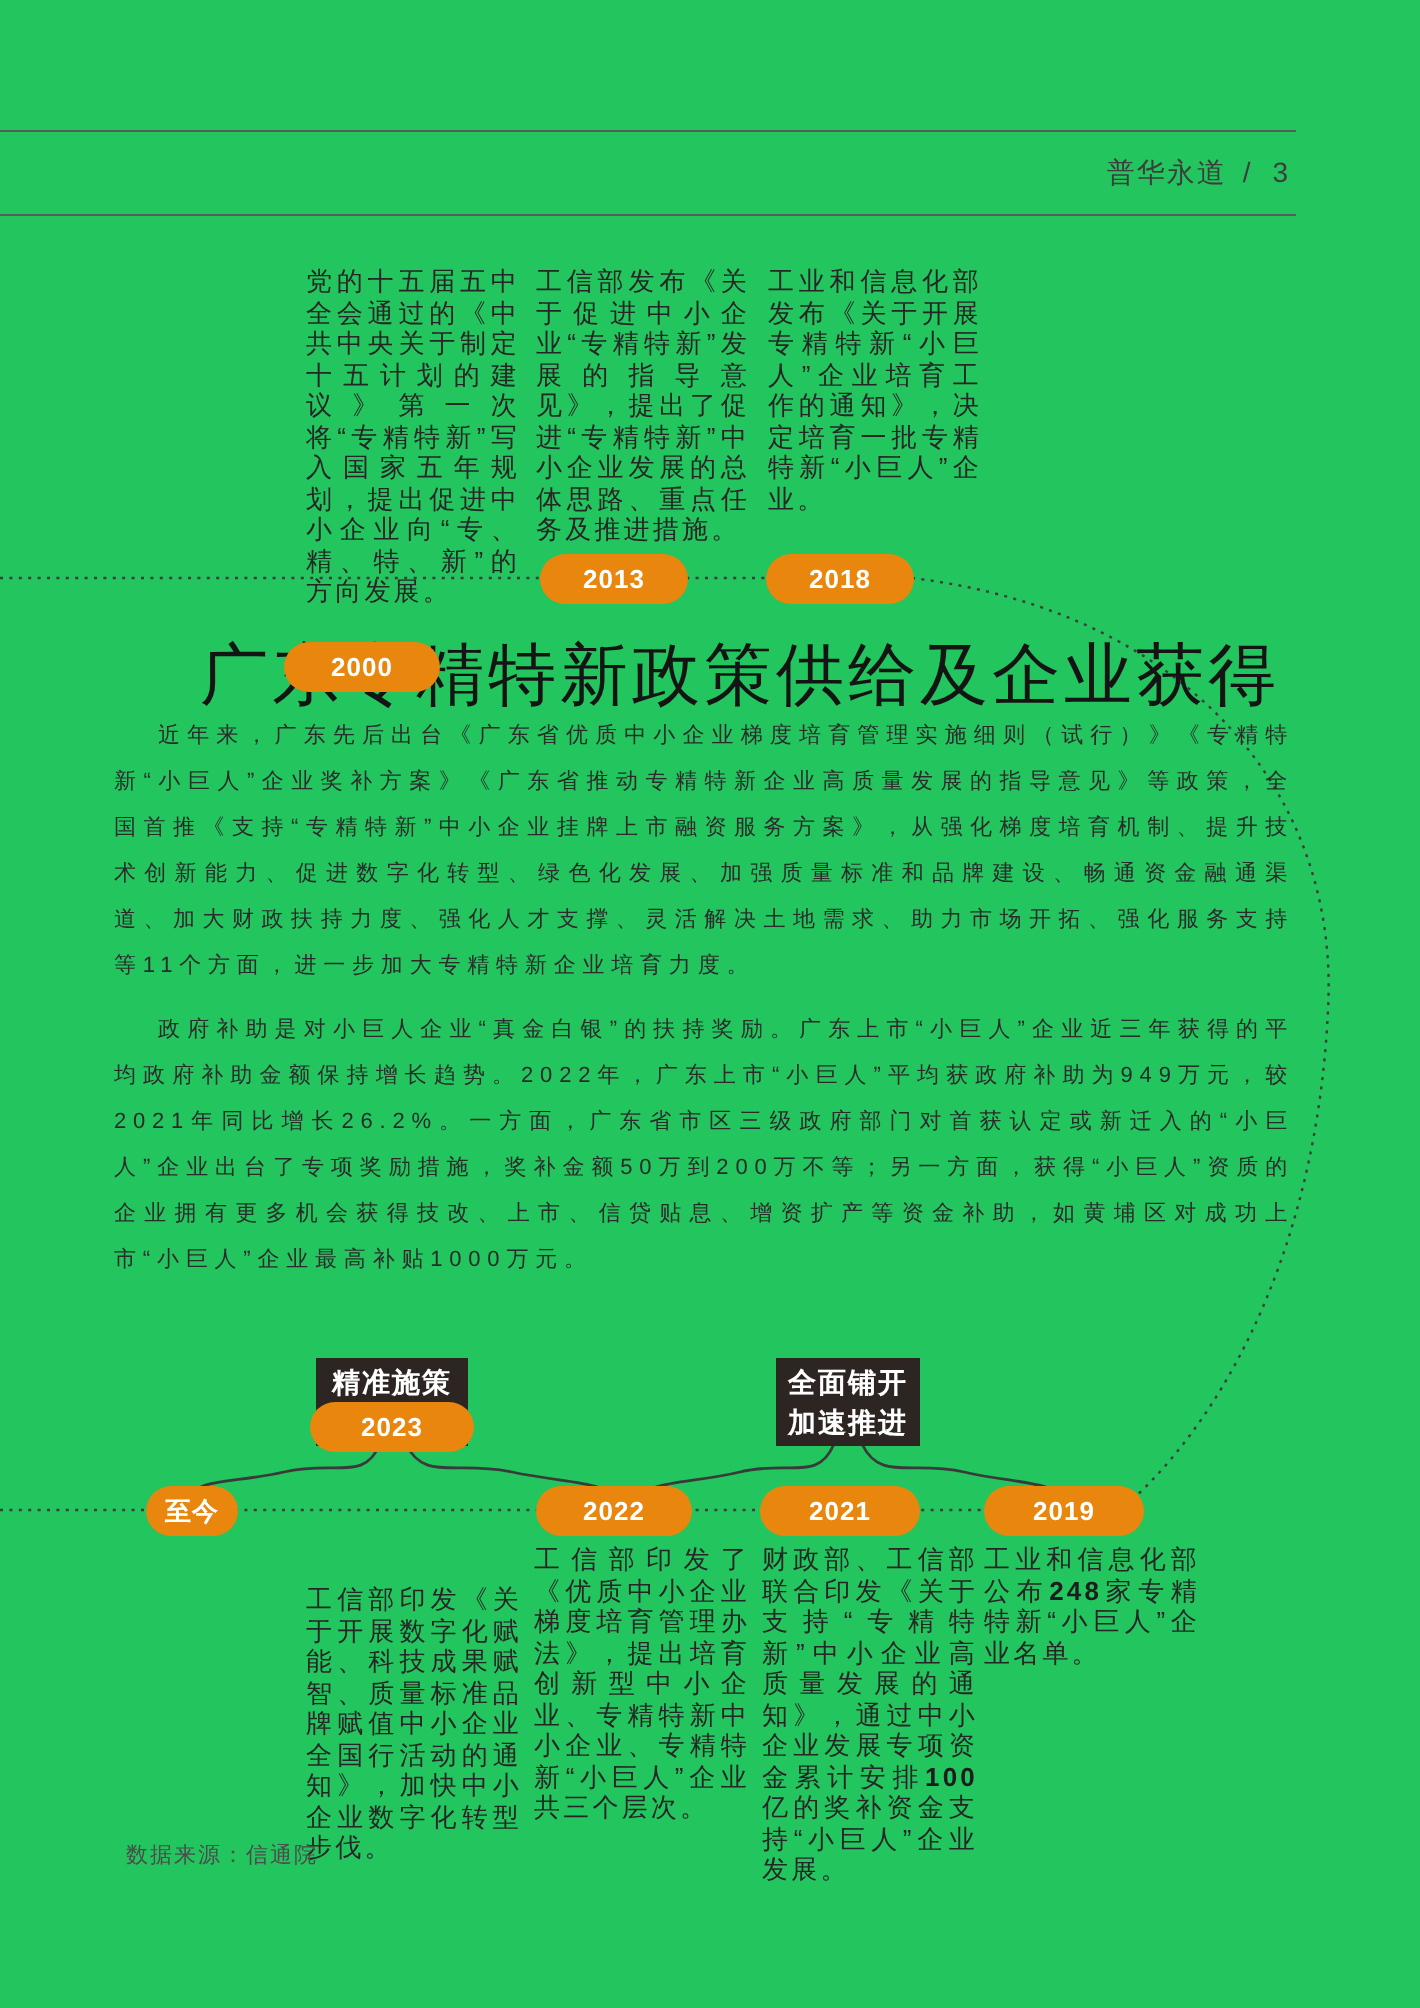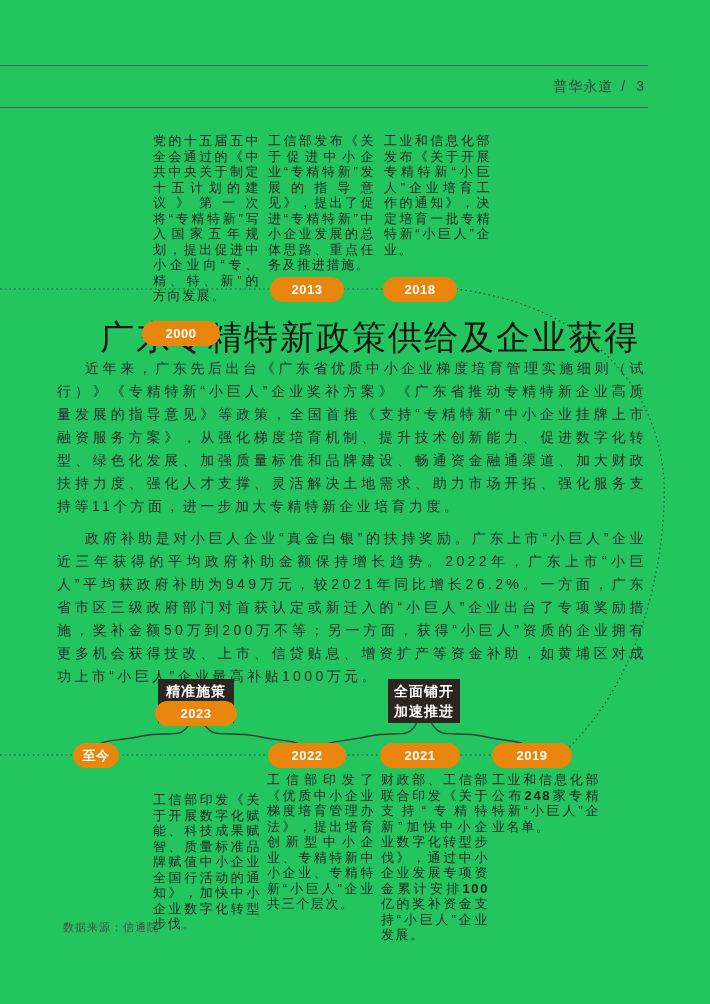--- a/index.html
+++ b/index.html
@@ -39,21 +39,21 @@
   .pill-2021{left:380px;top:743px;width:80px;}
   .pill-2019{left:492px;top:743px;width:80px;}
   
   .title{
     position:absolute;left:30px;right:0;top:315px;text-align:center;z-index:2;
     font-family:"DejaVu Serif","Liberation Serif",serif;
     font-size:34px;font-weight:500;color:#141414;letter-spacing:2px;
   }
   .body-copy{position:absolute;left:57px;top:357px;width:590px;z-index:2;}
   .body-copy p{
-    margin:0 0 9px 0;font-size:14px;line-height:23px;letter-spacing:3.4px;
+    margin:0 0 9px 0;font-size:11px;line-height:23px;letter-spacing:3.4px;
     text-align:justify;text-indent:2em;color:#2b2b2b;
   }
   
   .callout{
     position:absolute;top:679px;height:44px;background:var(--callout,#2D2522);
     color:#ffffff;text-align:center;font-size:14px;font-weight:bold;
     line-height:20px;letter-spacing:1px;z-index:3;
     display:flex;flex-direction:column;justify-content:center;
   }
   .callout-left{left:158px;width:76px;}
@@ -116,18 +116,18 @@
   </div>
 
   <div class="pill pill-now">至今</div>
   <div class="pill pill-2023">2023</div>
   <div class="pill pill-2022">2022</div>
   <div class="pill pill-2021">2021</div>
   <div class="pill pill-2019">2019</div>
 
   <div class="bl-note bnote-1"><span>工信部印发《关于开展数字化赋能、科技成果赋智、质量标准品牌赋值中小企业全国行活动的通知》，加快中小企业数字化转型步伐。</span></div>
   <div class="bl-note bnote-2"><span>工信部印发了《优质中小企业梯度培育管理办法》，提出培育创新型中小企业、专精特新中小企业、专精特新“小巨人”企业共三个层次。</span></div>
-  <div class="bl-note bnote-3"><span>财政部、工信部联合印发《关于支持“专精特新”加快中小企业数字化转型步伐》，通过中小企业发展专项资金累计安排</span><b>100</b><span>亿的奖补资金支持“小巨人”企业发展。</span></div>
+  <div class="bl-note bnote-3"><span>财政部、工信部联合印发《关于支持“专精特新”中小企业高质量发展的通知》，通过中小企业发展专项资金累计安排</span><b>100</b><span>亿的奖补资金支持“小巨人”企业发展。</span></div>
   <div class="bl-note bnote-4"><span>工业和信息化部公布</span><b>248</b><span>家专精特新“小巨人”企业名单。</span></div>
 
   <div class="footer-source">数据来源：信通院</div>
 
 </div>
 
 </body></html>

